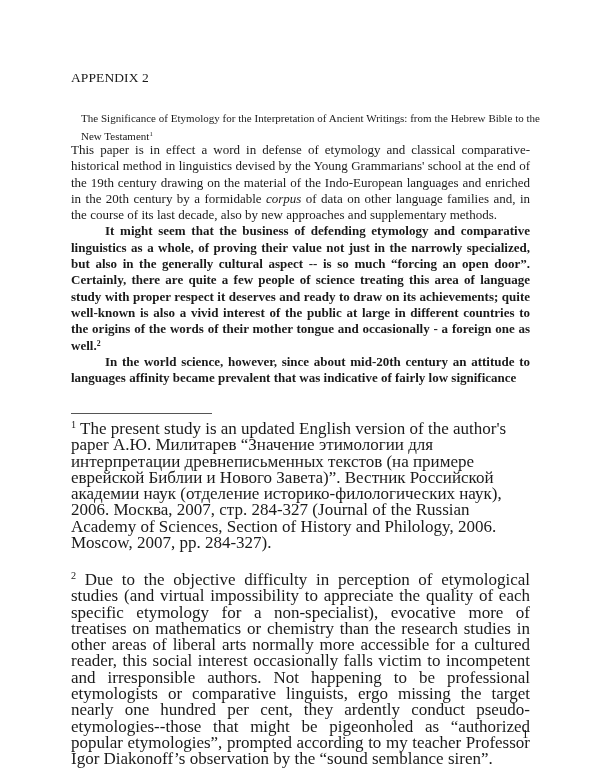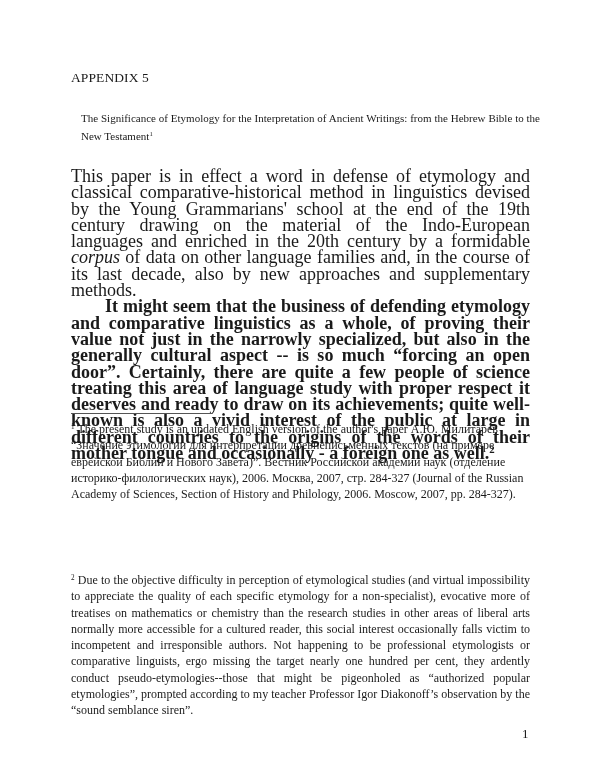--- a/index.html
+++ b/index.html
@@ -13,55 +13,56 @@
     position: absolute; top: 70px; left: 0;
     font-size: 13.5px; line-height: 16px; letter-spacing: 0.1px;
   }
   .title {
     position: absolute; top: 100px; left: 0; width: 459px;
     font-size: 11px; line-height: 17.5px; text-align: justify;
     text-align-last: left; margin: 10px; font-weight: normal;
   }
   .title sup, .body sup, .fn sup { font-size: 60%; vertical-align: 0.55em; line-height: 0; }
   .body {
-    position: absolute; top: 168px; left: 0; width: 459px;
-    font-size: 18px; line-height: 16.3px; text-align: justify;
+    position: absolute; top: 142px; left: 0; width: 459px;
+    font-size: 13px; line-height: 16.3px; text-align: justify;
   }
   .body p { margin: 0; }
   .body p.indent { text-indent: 34px; font-weight: bold; }
   .body p.last { text-align-last: left; }
   .fn-rule {
     position: absolute; top: 413px; left: 0; width: 141px; height: 0;
     border-top: 1px solid #555;
   }
   .fn {
     position: absolute; left: 0; width: 459px;
-    font-size: 12px; line-height: 16.3px; margin: 0;
+    font-size: 17px; line-height: 16.3px; margin: 0;
   }
   .fn1 { top: 421px; text-align: left; }
   .fn2 { top: 572px; text-align: justify; }
   .fn2 { text-align-last: left; }
   .page-number {
     position: absolute; top: 726px; left: 522px;
     font-size: 13px; line-height: 16px;
   }
   em { font-style: italic; }
 </style>
 </head>
 <body>
 
 <div class="page">
 
-  <div class="appendix">APPENDIX  5</div>
+  <div class="appendix">APPENDIX  2</div>
 
   <h1 class="title"><span>The Significance of Etymology for the Interpretation of Ancient Writings: from the Hebrew Bible to the New Testament</span><sup>1</sup></h1>
 
   <div class="body">
     <p><span>This paper is in effect a word in defense of etymology and classical comparative-historical method in linguistics devised by the Young Grammarians' school at the end of the 19th century drawing on the material of the Indo-European languages and enriched in the 20th century by a formidable </span><em>corpus</em><span> of data on other language families and, in the course of its last decade, also by new approaches and supplementary methods.</span></p>
     <p class="indent last"><span>It might seem that the business of defending etymology and comparative linguistics as a whole, of proving their value not just in the narrowly specialized, but also in the generally cultural aspect -- is so much “forcing an open door”. Certainly, there are quite a few people of science treating this area of language study with proper respect it deserves and ready to draw on its achievements; quite well-known is also a vivid interest of the public at large in different countries to the origins of the words of their mother tongue and occasionally - a foreign one as well.</span><sup>2</sup></p>
+    <p class="indent"><span>In the world science, however, since about mid-20th century an attitude to languages affinity became prevalent that was indicative of fairly low significance</span></p>
   </div>
 
   <div class="fn-rule"></div>
 
   <p class="fn fn1"><sup>1</sup> <span>The present study is an updated English version of the author's paper А.Ю. Милитарев “Значение этимологии для интерпретации древнеписьменных текстов (на примере еврейской Библии и Нового Завета)”. Вестник Российской академии наук  (отделение историко-филологических наук), 2006. Москва, 2007, стр. 284-327 (Journal of the Russian Academy of Sciences, Section of History and Philology, 2006. Moscow, 2007, pp. 284-327).</span></p>
 
   <p class="fn fn2"><sup>2</sup> <span>Due to the objective difficulty in perception of etymological studies (and virtual impossibility to appreciate the quality of each specific etymology for a non-specialist), evocative more of treatises on mathematics or chemistry than the research studies in other areas of liberal arts normally more accessible for a cultured reader, this social interest occasionally falls victim to incompetent and irresponsible authors. Not happening to be professional etymologists or comparative linguists, ergo missing the target nearly one hundred per cent, they ardently conduct pseudo-etymologies--those that might be pigeonholed as “authorized popular etymologies”, prompted according to my teacher Professor Igor Diakonoff’s observation by the “sound semblance siren”.</span></p>
 
 </div>
 

